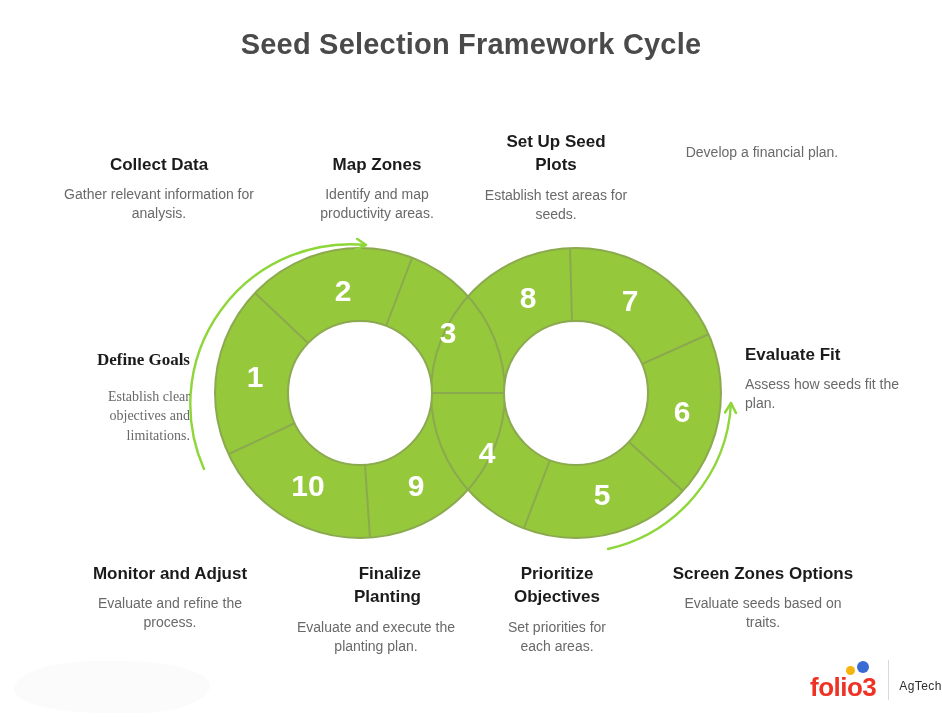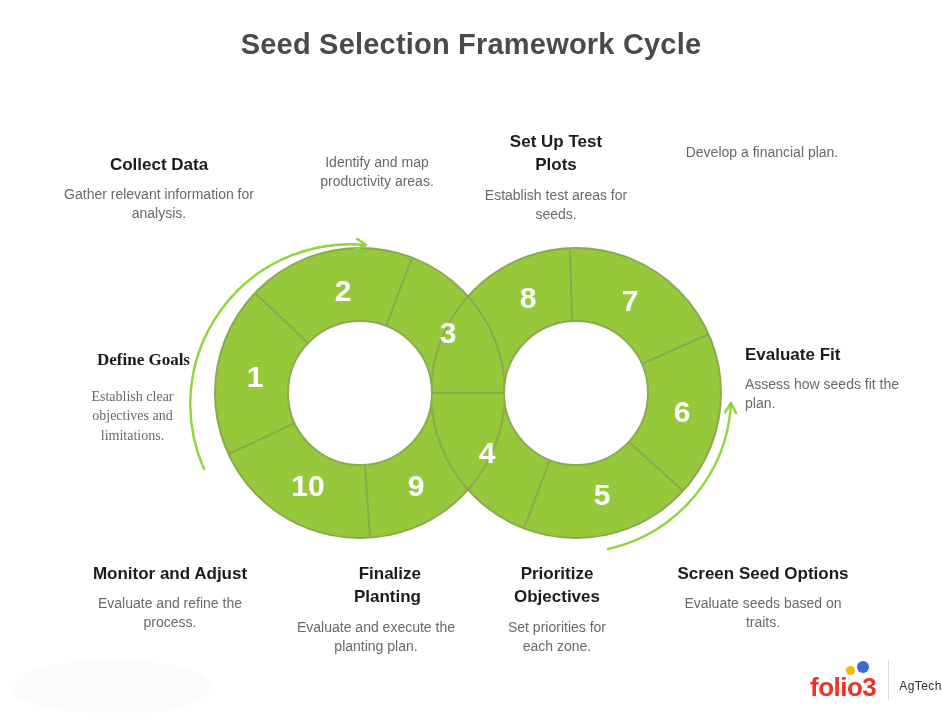--- a/index.html
+++ b/index.html
@@ -25,21 +25,21 @@
   }
   #card-collect{left:64px;top:153px;width:190px;}
   #card-map{left:282px;top:153px;width:190px;}
   #card-map p{max-width:140px;}
   #card-testplots{left:476px;top:130px;width:160px;}
   #card-testplots h3{max-width:115px;}
   #card-testplots p{max-width:145px;}
   #card-economic{left:667px;top:143px;width:190px;}
   #card-economic h3{max-width:160px;}
   #card-define{left:40px;top:348px;width:150px;text-align:right;font-family:Liberation Serif, serif;}
-  #card-define p{max-width:115px;margin:16px 0 0 auto;text-align:center;}
+  #card-define p{max-width:115px;margin:16px 0 0 auto;}
   #card-evaluate{left:745px;top:343px;width:178px;text-align:left;}
   #card-evaluate p{max-width:158px;margin:0;}
   #card-monitor{left:70px;top:562px;width:200px;}
   #card-monitor p{max-width:168px;}
   #card-finalize{left:286px;top:562px;width:180px;}
   #card-finalize h3{max-width:90px;text-align:right;}
   #card-finalize p{max-width:158px;}
   #card-prioritize{left:472px;top:562px;width:170px;}
   #card-prioritize h3{max-width:115px;}
   #card-prioritize p{max-width:120px;}
@@ -118,25 +118,26 @@
       <text class="num" x="308" y="496">10</text>
     </g>
   </svg>
 
   <div class="card" id="card-collect">
     <h3>Collect Data</h3>
     <p>Gather relevant information for analysis.</p>
   </div>
 
   <div class="card" id="card-map">
+    <h3>Map Zones</h3>
     <p>Identify and map productivity areas.</p>
   </div>
 
   <div class="card" id="card-testplots">
-    <h3>Set Up Test Plots</h3>
+    <h3>Set Up Seed Plots</h3>
     <p>Establish test areas for seeds.</p>
   </div>
 
   <div class="card" id="card-economic">
     <p>Develop a financial plan.</p>
   </div>
 
   <div class="card" id="card-define">
     <h3>Define Goals</h3>
     <p>Establish clear objectives and limitations.</p>
@@ -152,25 +153,25 @@
     <p>Evaluate and refine the process.</p>
   </div>
 
   <div class="card" id="card-finalize">
     <h3>Finalize Planting</h3>
     <p>Evaluate and execute the planting plan.</p>
   </div>
 
   <div class="card" id="card-prioritize">
     <h3>Prioritize Objectives</h3>
-    <p>Set priorities for each zone.</p>
+    <p>Set priorities for each areas.</p>
   </div>
 
   <div class="card" id="card-screen">
-    <h3>Screen Seed Options</h3>
+    <h3>Screen Zones Options</h3>
     <p>Evaluate seeds based on traits.</p>
   </div>
 
   <div class="watermark-blob"></div>
 
   <div class="logo">
     <div class="brand-block">
       <span class="dot dot-yellow"></span>
       <span class="dot dot-blue"></span>
       <span class="brand">folio3</span>

